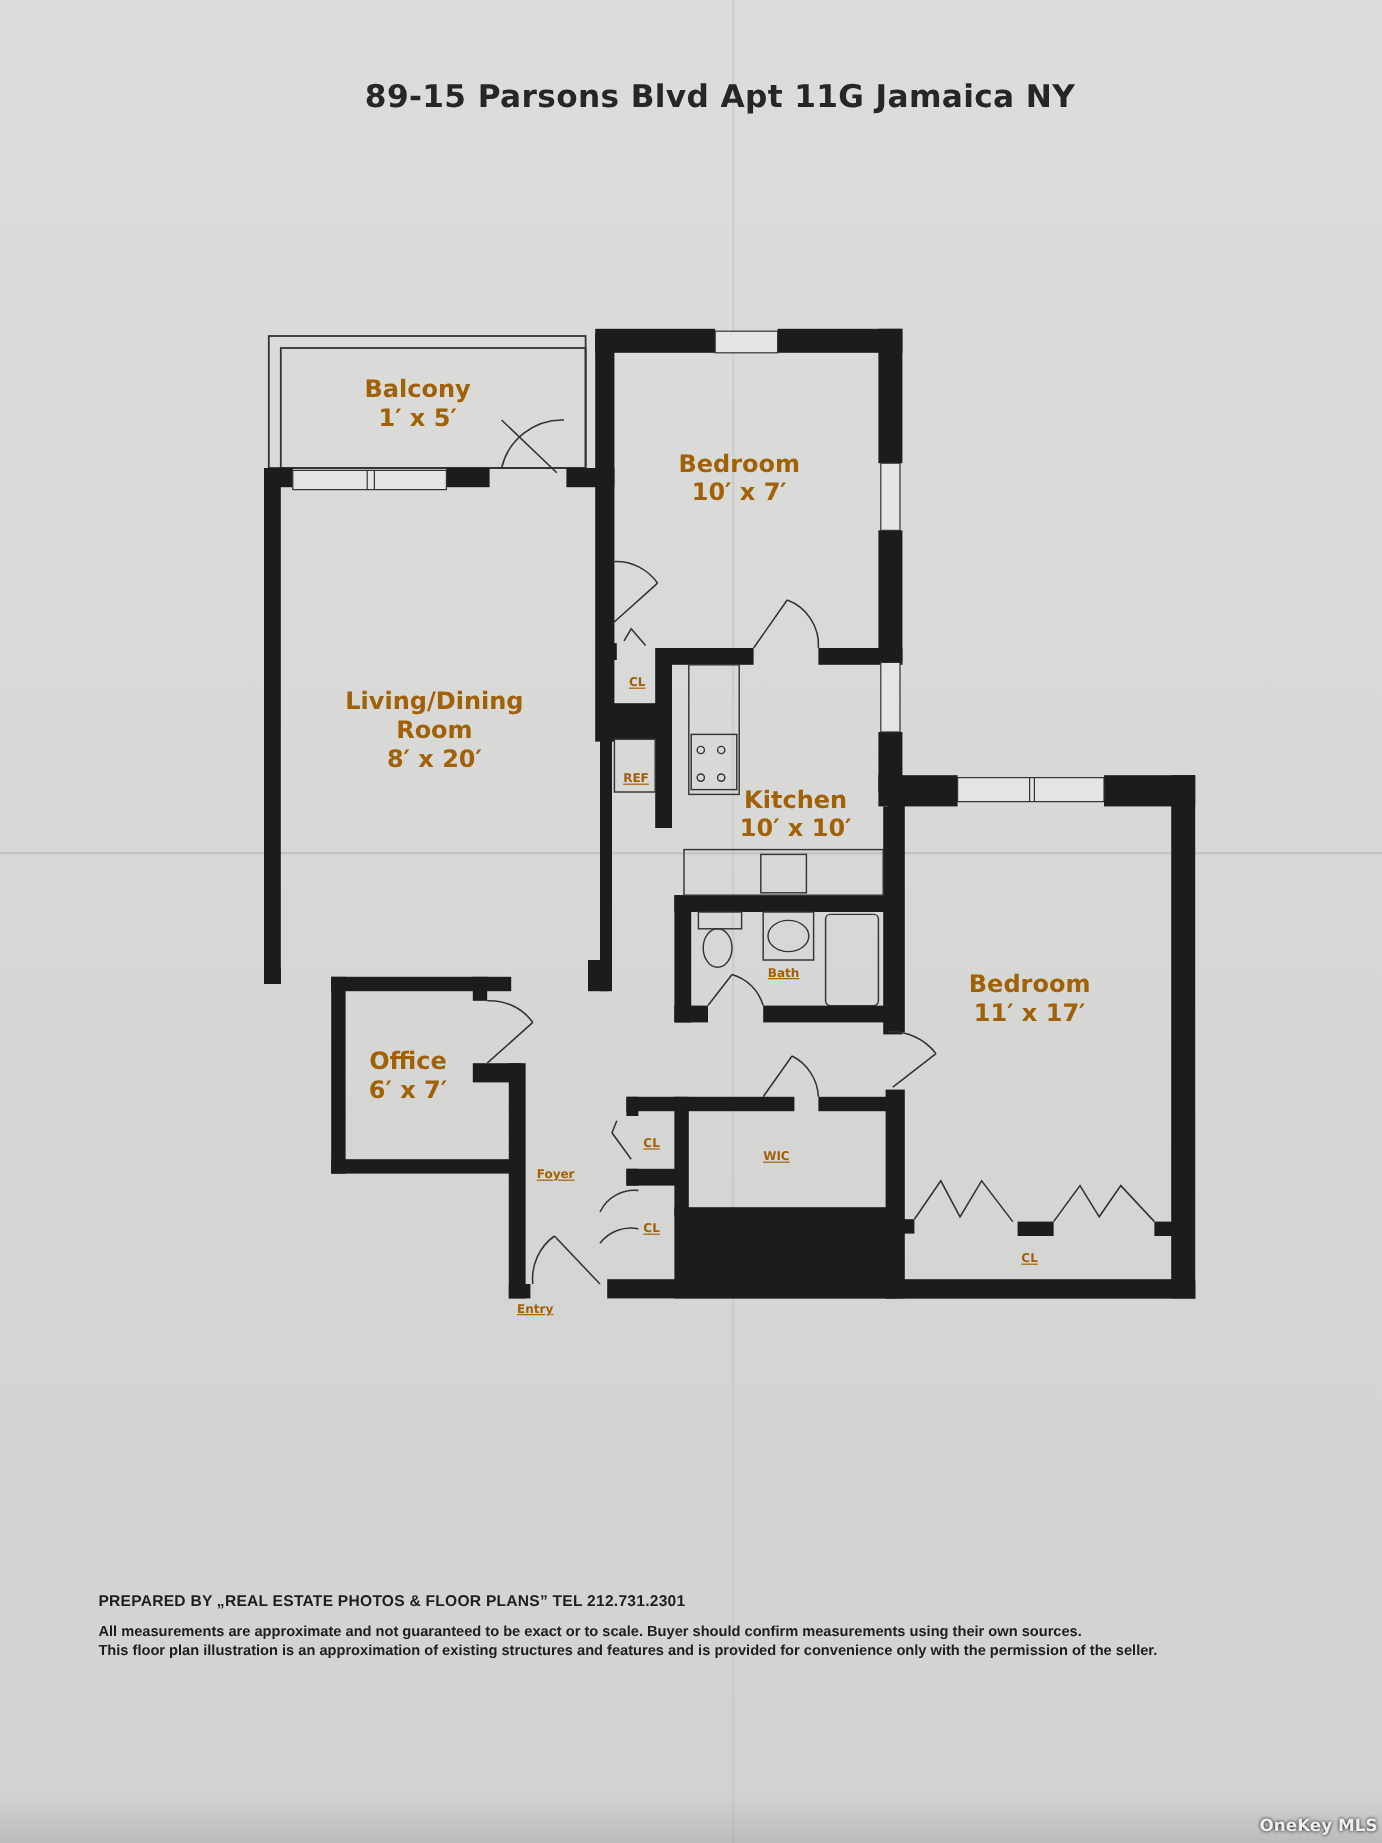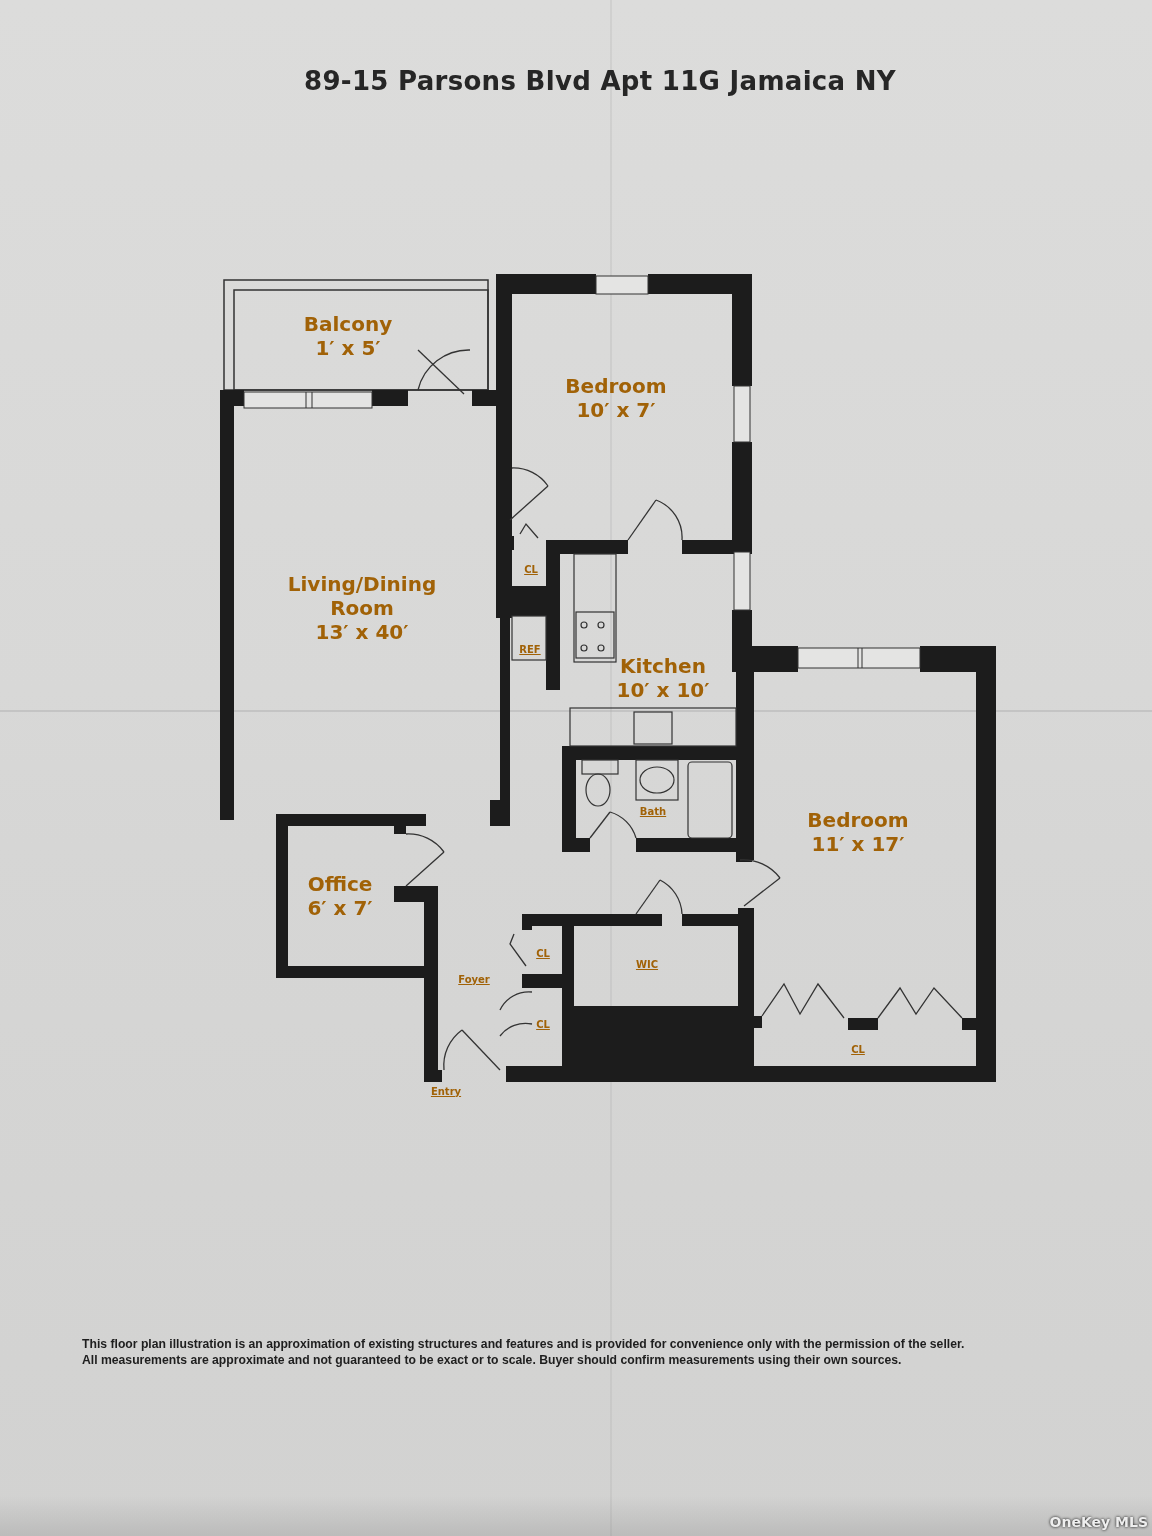--- a/index.html
+++ b/index.html
@@ -171,38 +171,38 @@
   <span class="n">Balcony</span>
   <span class="n">1′ x 5′</span>
 </div>
 <div class="label lg" style="left:536px; top:374px; width:160px;">
   <span class="n">Bedroom</span>
   <span class="n">10′ x 7′</span>
 </div>
 <div class="label lg" style="left:262px; top:572px; width:200px;">
   <span class="n">Living/Dining</span>
   <span class="n">Room</span>
-  <span class="n">13′ x 40′</span>
+  <span class="n">8′ x 20′</span>
 </div>
 <div class="label lg" style="left:608px; top:610px; width:110px;margin-top:44px;">
   <span class="n">Kitchen</span>
   <span class="n">10′ x 10′</span>
 </div>
 <div class="label sm" style="left:628px; top:806px; width:50px;">
   <span class="n">Bath</span>
 </div>
 <div class="label lg" style="left:778px; top:808px; width:160px;">
   <span class="n">Bedroom</span>
   <span class="n">11′ x 17′</span>
 </div>
 <div class="label lg" style="left:290px; top:872px; width:100px;">
   <span class="n">Office</span>
   <span class="n">6′ x 7′</span>
 </div>
-<div class="label sm" style="left:444px; top:974px; width:60px;">
+<div class="label sm" style="left:433px; top:974px; width:60px;">
   <span class="n">Foyer</span>
 </div>
 <div class="label sm" style="left:416px; top:1086px; width:60px;">
   <span class="n">Entry</span>
 </div>
 <div class="label sm" style="left:622px; top:959px; width:50px;">
   <span class="n">WIC</span>
 </div>
 <div class="label sm" style="left:514px; top:564px; width:34px;">
   <span class="n">CL</span>
@@ -214,20 +214,21 @@
   <span class="n">CL</span>
 </div>
 <div class="label sm" style="left:528px; top:1019px; width:30px;">
   <span class="n">CL</span>
 </div>
 <div class="label sm" style="left:840px; top:1044px; width:36px;">
   <span class="n">CL</span>
 </div>
 
 <div class="footer">
+  <div class="prepared">PREPARED BY „REAL ESTATE PHOTOS &amp; FLOOR PLANS” TEL 212.731.2301</div>
   <div class="disclaimer">
+    <div>All measurements are approximate and not guaranteed to be exact or to scale. Buyer should confirm measurements using their own sources.</div>
     <div>This floor plan illustration is an approximation of existing structures and features and is provided for convenience only with the permission of the seller.</div>
-    <div>All measurements are approximate and not guaranteed to be exact or to scale. Buyer should confirm measurements using their own sources.</div>
   </div>
 </div>
 
 <div class="bottom-shade"></div>
 <div class="watermark">OneKey MLS</div>
 
 </body></html>

